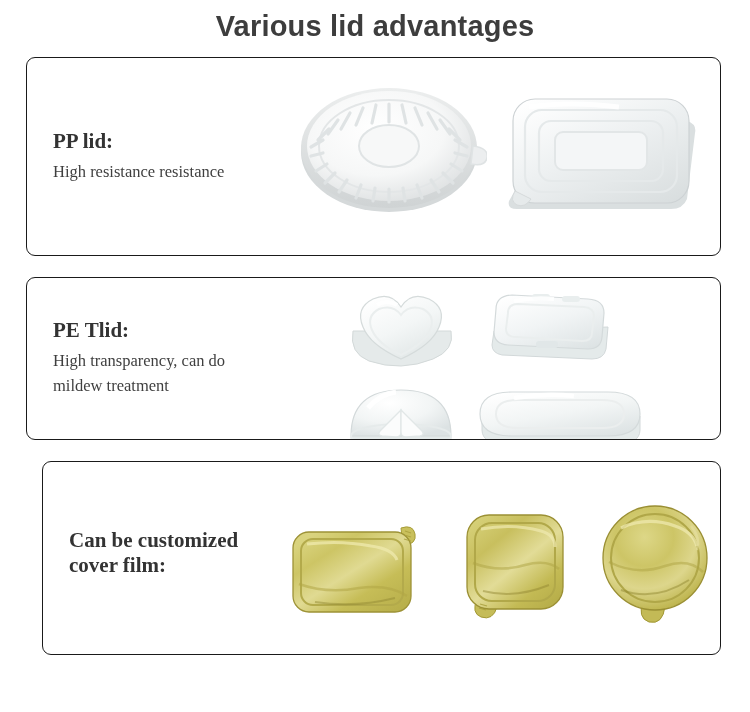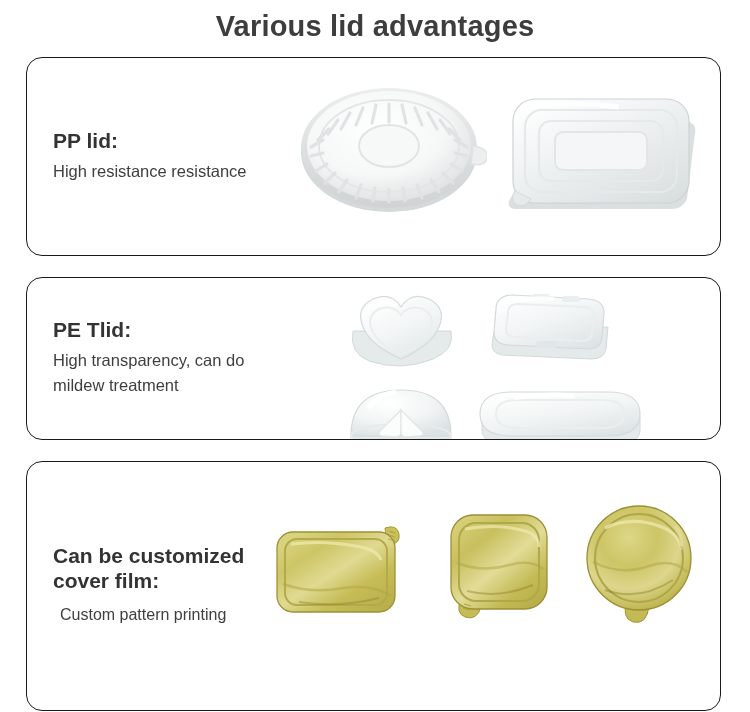--- a/index.html
+++ b/index.html
@@ -30,30 +30,31 @@
   .cards {
     position: absolute;
     left: 26px;
     top: 57px;
     width: 695px;
   }
 
   .card {
     position: relative;
     border: 1px solid #1a1a1a;
-    border-radius: 16px;
+    border-radius: 9px;
     background: #ffffff;
     box-sizing: border-box;
     overflow: hidden;
+    font-family: Liberation Serif, serif;
   }
   .card + .card { margin-top: 21px; }
 
   .card-1 { height: 199px; }
   .card-2 { height: 163px; }
-  .card-3 { height: 250px; }
+  .card-3 { height: 194px; margin-left: 16px; }
 
   .card-inner {
     display: flex;
     align-items: center;
     height: 100%;
     width: 100%;
   }
 
   .text-col {
     flex: 0 0 232px;
@@ -270,21 +271,20 @@
 
       </div>
     </div>
   </div>
 
   <div class="card card-3">
     <div class="card-inner">
       <div class="text-col">
         <div class="lid-title">Can be customized
 cover film:</div>
-        <div class="lid-desc">Custom pattern printing</div>
       </div>
       <div class="media-col">
 
         <div class="prod p-gold-rect">
           <svg width="145" height="110" viewBox="0 0 145 110">
             <defs>
               <linearGradient id="goldRectG" x1="0.1" y1="0.1" x2="0.9" y2="0.95">
                 <stop offset="0%" stop-color="#d9d37e"></stop>
                 <stop offset="22%" stop-color="#cdc565"></stop>
                 <stop offset="48%" stop-color="#e0da92"></stop>

